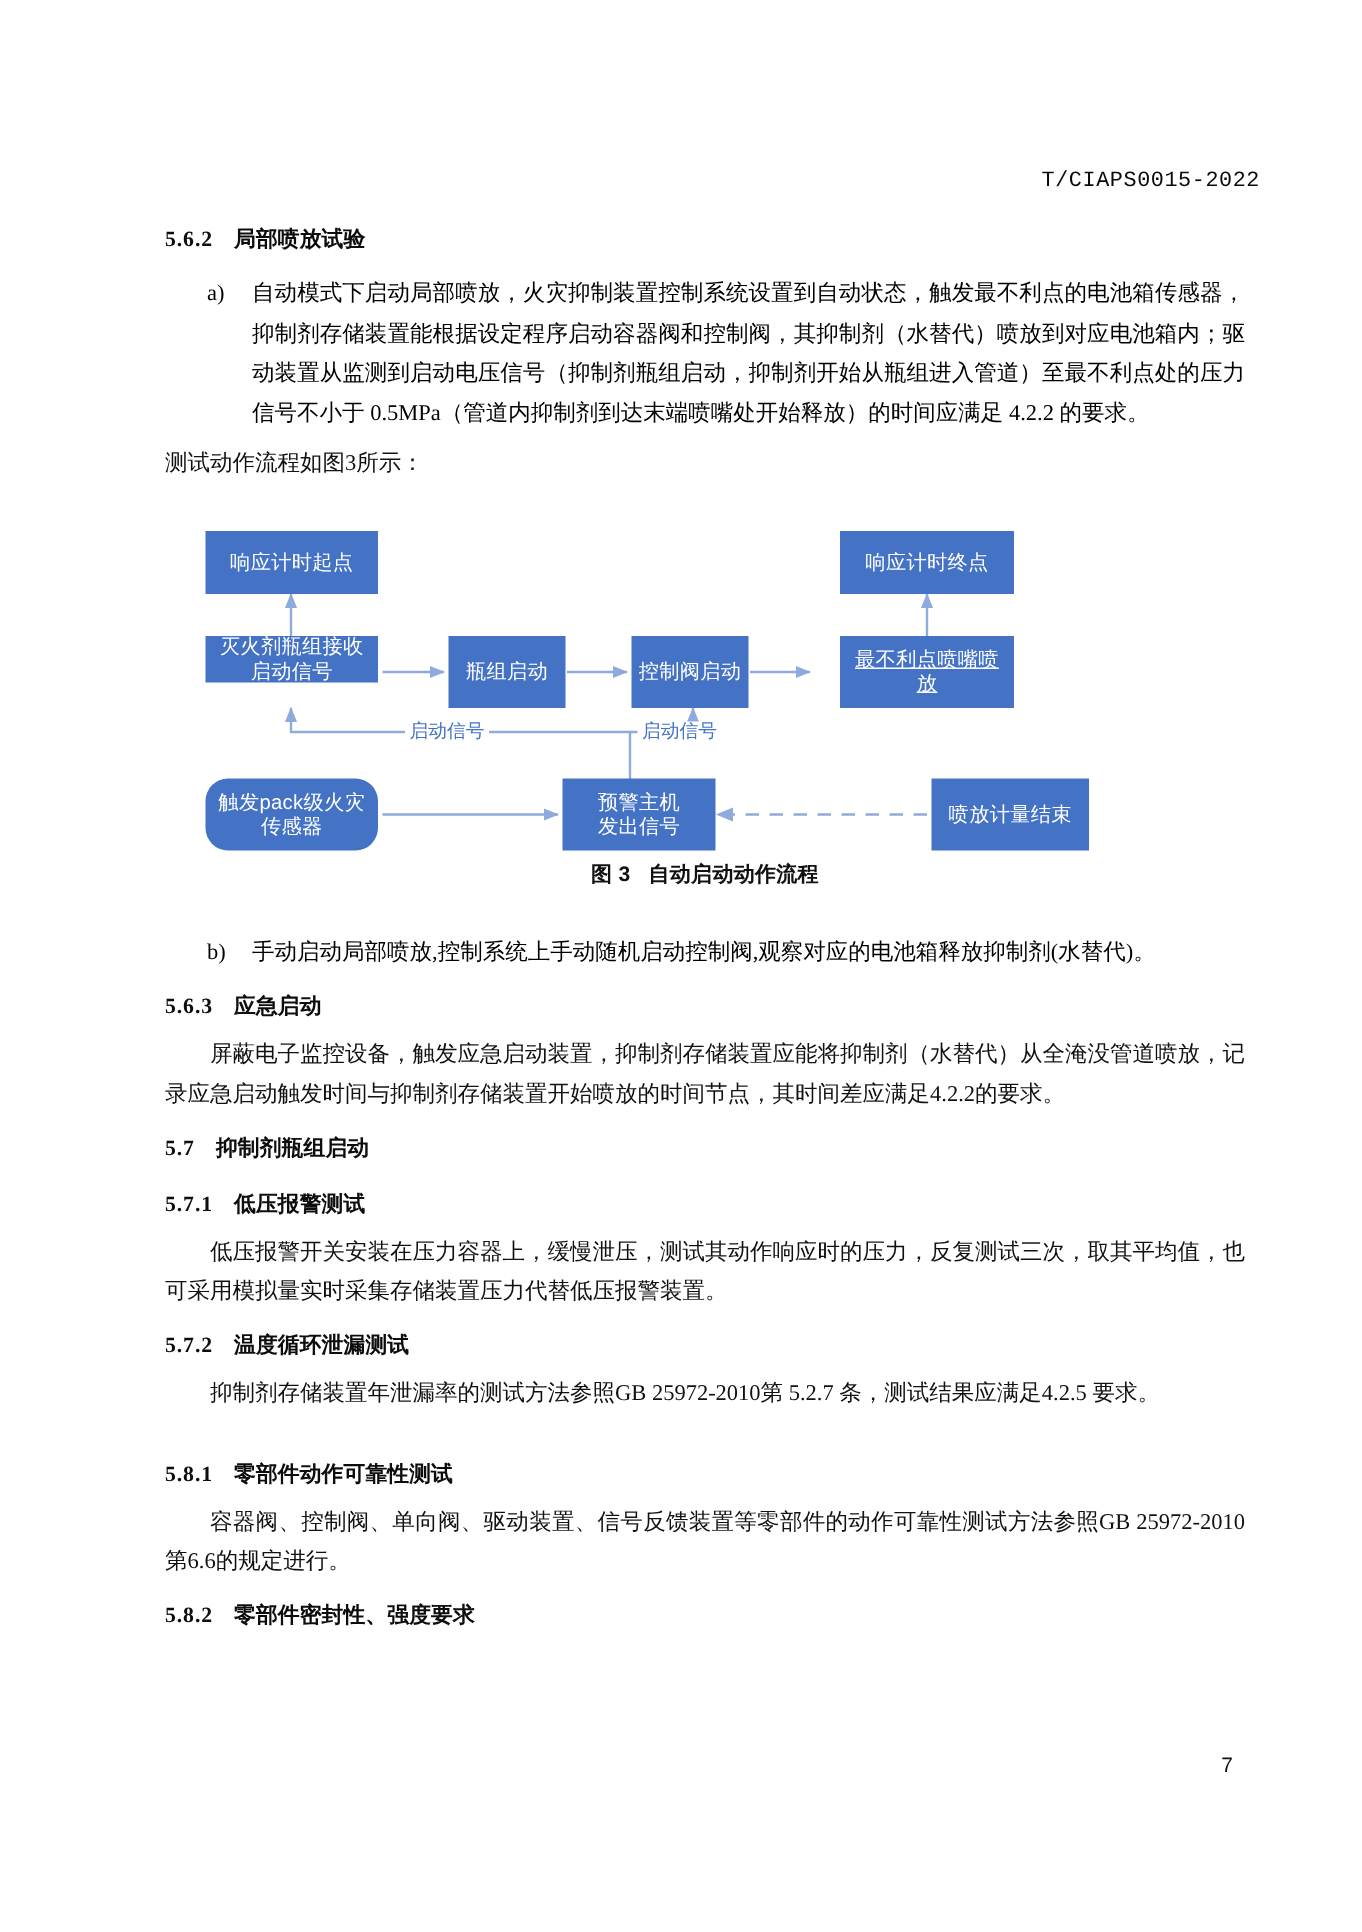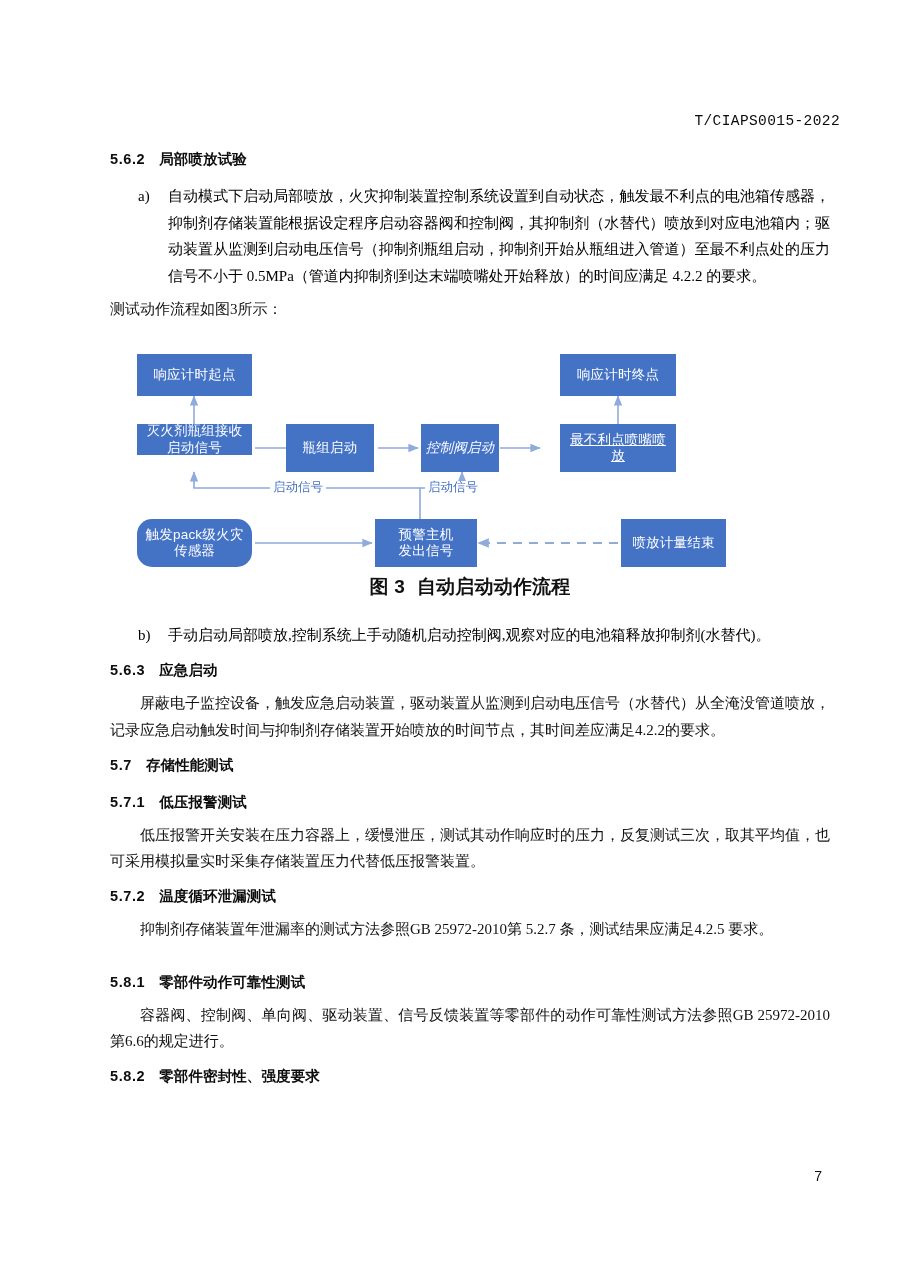--- a/index.html
+++ b/index.html
@@ -39,21 +39,21 @@
   .content {
     position: absolute;
     left: 110px;
     top: 150px;
     width: 720px;
   }
 
   h3.clause {
     margin: 0;
     padding: 0;
-    font-family: Liberation Sans, sans-serif;
+    font-family: Liberation Serif, serif;
     font-size: 14.5px;
     font-weight: bold;
     color: #0d0d0d;
     letter-spacing: 0.1px;
   }
   h3.clause .num {
     font-weight: bold;
     letter-spacing: 0.6px;
   }
   h3.clause .ttl {
@@ -101,21 +101,21 @@
   
   .figure-wrap {
     position: relative;
     width: 720px;
     height: 262px;
     margin: 0;
   }
   .fig-caption {
     text-align: center;
     font-family: "Liberation Sans", "DejaVu Sans", sans-serif;
-    font-size: 19px;
+    font-size: 14px;
     font-weight: bold;
     color: #111111;
     letter-spacing: 0.2px;
   }
   .fig-caption .capnum { margin-right: 12px; }
 
   .node {
     position: absolute;
     background: #4472C4;
     color: #ffffff;
@@ -222,25 +222,25 @@
         <span>响应计时起点</span>
       </div>
 
       <div class="node" style="left:27px; top:86px; width:115px; height:31px;">
         <span>
           <span>灭火剂瓶组接收</span><br>
           <span>启动信号</span>
         </span>
       </div>
 
-      <div class="node" style="left:176px; top:86px; width:88px; height:48px;">
+      <div class="node" style="left:189px; top:86px; width:78px; height:48px;">
         <span>瓶组启动</span>
       </div>
 
-      <div class="node" style="left:311px; top:86px; width:78px; height:48px;font-style:italic;">
+      <div class="node" style="left:311px; top:86px; width:78px; height:48px;">
         <span>控制阀启动</span>
       </div>
 
       <div class="node" style="left:450px; top:86px; width:116px; height:48px;text-decoration:underline;">
         <span>
           <span>最不利点喷嘴喷</span><br>
           <span>放</span>
         </span>
       </div>
 
@@ -277,26 +277,26 @@
       <div class="marker">b)</div>
       <div class="itemtext">手动启动局部喷放,控制系统上手动随机启动控制阀,观察对应的电池箱释放抑制剂(水替代)。</div>
     </div>
 
     <div class="sp-12"></div>
 
     <h3 class="clause">
       <span class="num">5.6.3</span><span class="ttl">应急启动</span>
     </h3>
     <div class="sp-10"></div>
-    <p class="body indent">屏蔽电子监控设备，触发应急启动装置，驱动装置从监测到启动电压信号（水替代）从全淹没管道喷放，记录应急启动触发时间与抑制剂存储装置开始喷放的时间节点，其时间差应满足4.2.2的要求。</p>
-
-    <div class="sp-12"></div>
-
-    <h3 class="clause">
-      <span class="num">5.7</span><span class="ttl">存储性能测试</span>
+    <p class="body indent">屏蔽电子监控设备，触发应急启动装置，抑制剂存储装置应能将抑制剂（水替代）从全淹没管道喷放，记录应急启动触发时间与抑制剂存储装置开始喷放的时间节点，其时间差应满足4.2.2的要求。</p>
+
+    <div class="sp-12"></div>
+
+    <h3 class="clause">
+      <span class="num">5.7</span><span class="ttl">抑制剂瓶组启动</span>
     </h3>
 
     <div class="sp-18"></div>
 
     <h3 class="clause">
       <span class="num">5.7.1</span><span class="ttl">低压报警测试</span>
     </h3>
     <div class="sp-10"></div>
     <p class="body indent">低压报警开关安装在压力容器上，缓慢泄压，测试其动作响应时的压力，反复测试三次，取其平均值，也可采用模拟量实时采集存储装置压力代替低压报警装置。</p>
 

